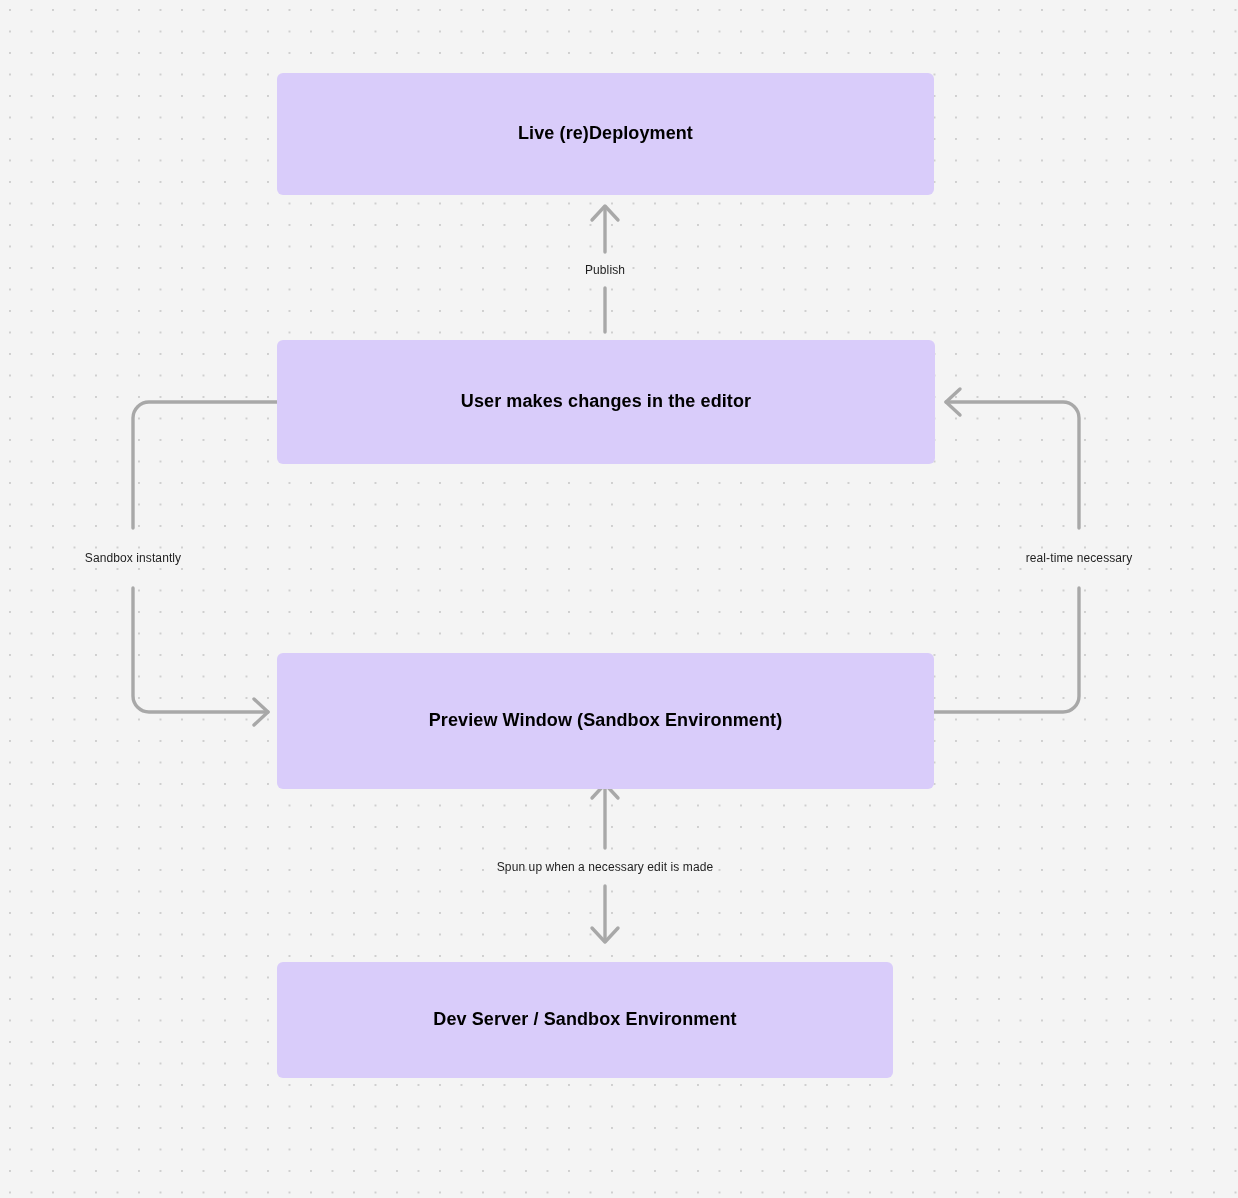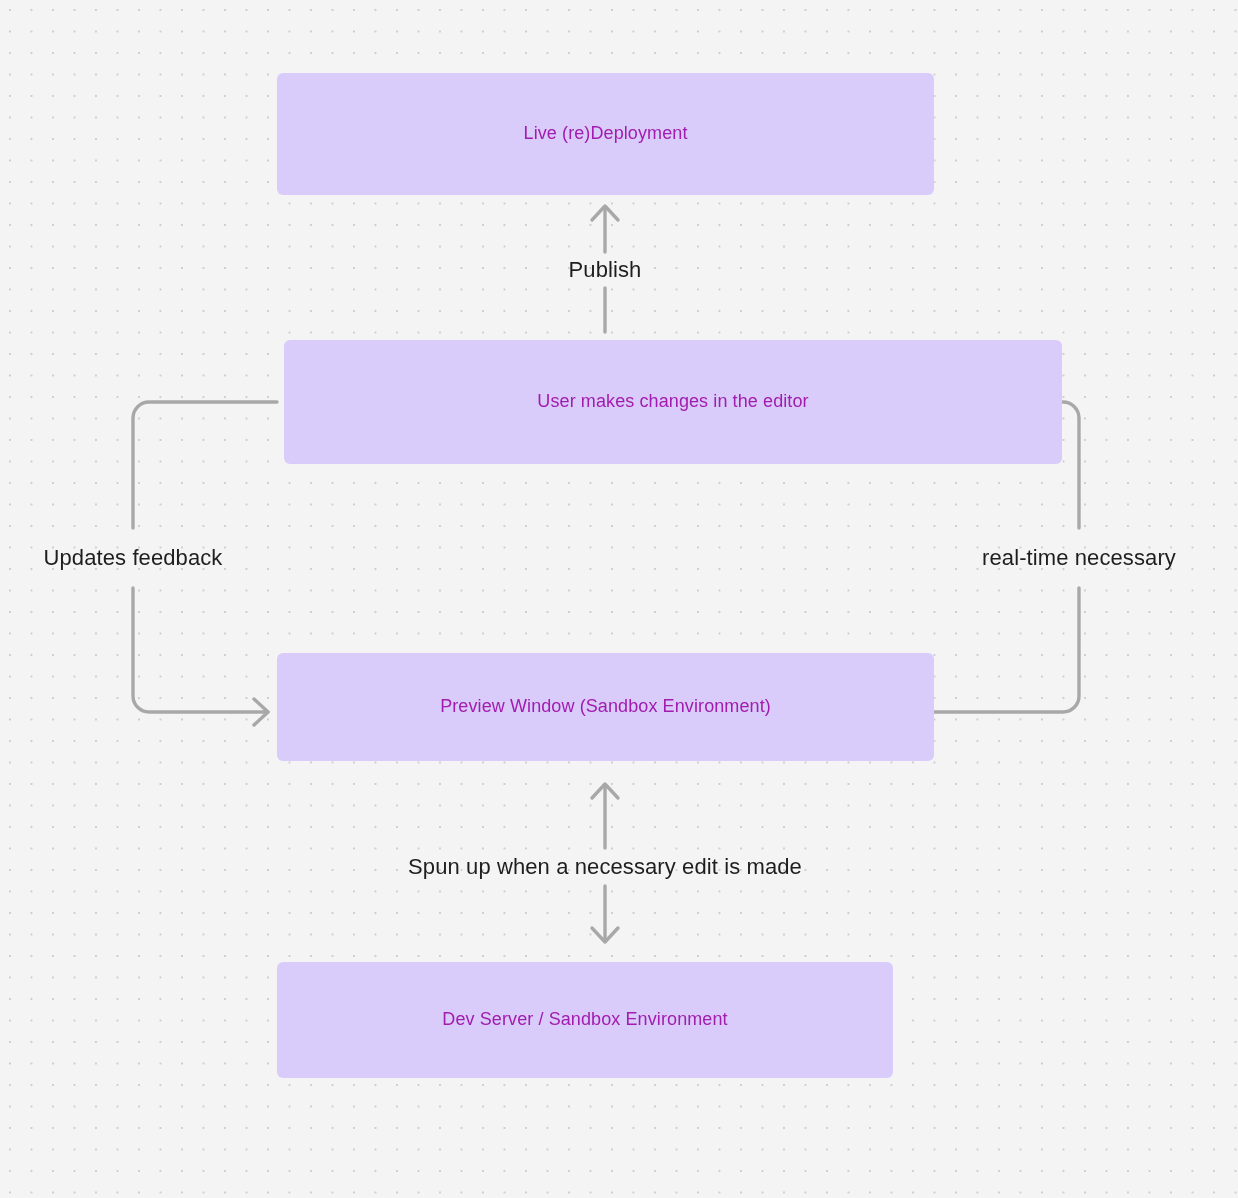--- a/index.html
+++ b/index.html
@@ -35,37 +35,38 @@
     border-radius: 6px;
     display: flex;
     align-items: center;
     justify-content: center;
     text-align: center;
   }
   .node-label {
     font-family: "Liberation Sans", sans-serif;
     font-size: 18px;
     line-height: 1.3;
-    color: #a21caf;
+    color: #000000;
     letter-spacing: 0.1px;
     padding: 0 14px;
+    font-weight: bold;
   }
   .edge-label {
     position: absolute;
     font-family: "Liberation Sans", sans-serif;
-    font-size: 22px;
+    font-size: 12px;
     line-height: 1;
     color: #1e1e1e;
     white-space: nowrap;
     letter-spacing: 0.1px;
   }
   
   #node-live        { left: 277px; top: 73px;  width: 657px; height: 122px; }
-  #node-user        { left: 277px; top: 340px; width: 778px; height: 124px; margin-left: 7px; }
-  #node-preview     { left: 277px; top: 653px; width: 657px; height: 108px; }
+  #node-user        { left: 277px; top: 340px; width: 658px; height: 124px; }
+  #node-preview     { left: 277px; top: 653px; width: 657px; height: 136px; }
   #node-devserver   { left: 277px; top: 962px; width: 616px; height: 116px; }
 
   
   #label-publish     { left: 605px; top: 270px;  transform: translate(-50%, -50%); }
   #label-updates     { left: 133px; top: 558px;  transform: translate(-50%, -50%); }
   #label-feedback    { left: 1079px; top: 558px; transform: translate(-50%, -50%); }
   #label-spun        { left: 605px; top: 867px;  transform: translate(-50%, -50%); }
 </style>
 </head>
 <body>
@@ -114,19 +115,19 @@
   <div class="node" id="node-preview">
     <span class="node-label">Preview Window (Sandbox Environment)</span>
   </div>
 
   <div class="node" id="node-devserver">
     <span class="node-label">Dev Server / Sandbox Environment</span>
   </div>
 
   <div class="edge-label" id="label-publish">Publish</div>
 
-  <div class="edge-label" id="label-updates">Updates feedback</div>
+  <div class="edge-label" id="label-updates">Sandbox instantly</div>
 
   <div class="edge-label" id="label-feedback">real-time necessary</div>
 
   <div class="edge-label" id="label-spun">Spun up when a necessary edit is made</div>
 
 </div>
 
 </body></html>

